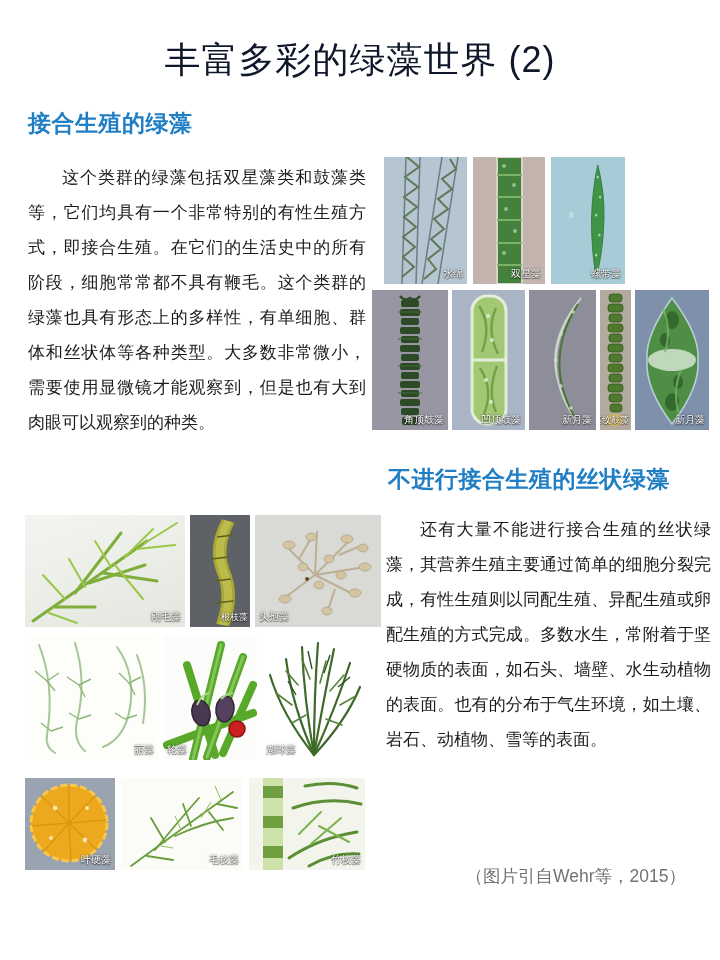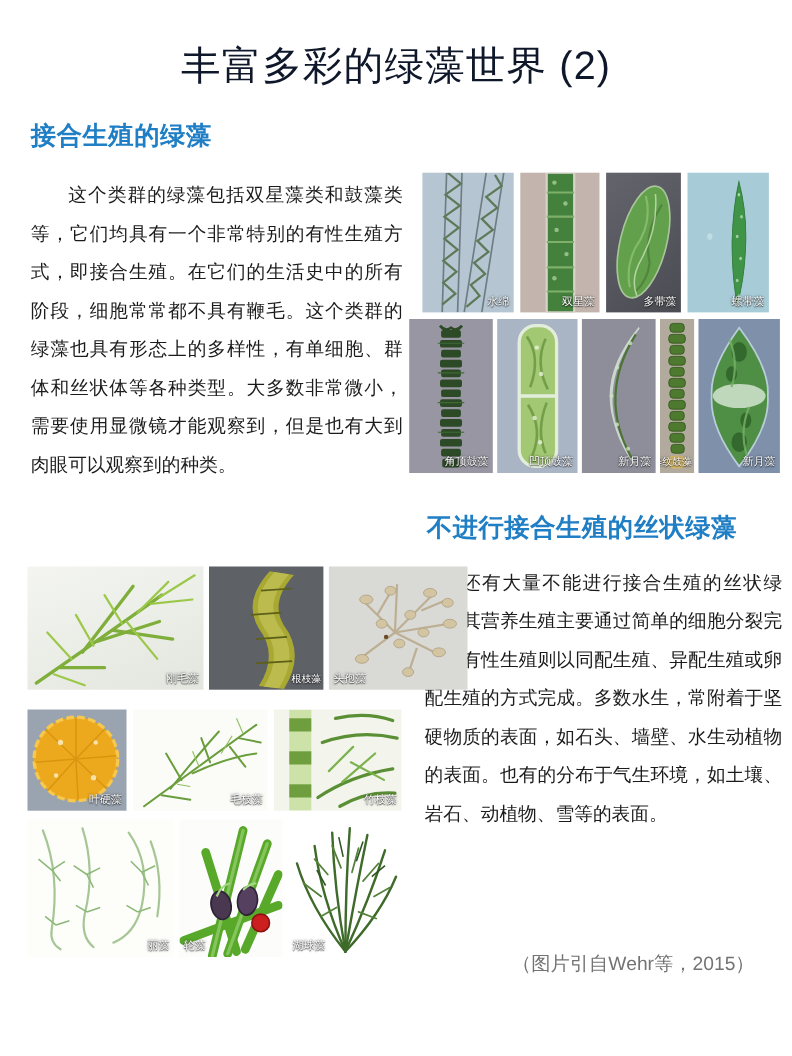--- a/index.html
+++ b/index.html
@@ -87,31 +87,20 @@
               <circle cx="41" cy="28" r="2"></circle>
               <circle cx="33" cy="52" r="2"></circle>
             <circle cx="42" cy="74" r="2"></circle>
               <circle cx="31" cy="96" r="2"></circle>
               <circle cx="40" cy="117" r="2"></circle>
           </g>
         </svg>
         <span class="lbl">双星藻</span>
       </div>
 
-      <div class="ph" style="width:68px;background:linear-gradient(140deg,#64646c,#4b4b53);">
-        <svg viewBox="0 0 68 127" preserveAspectRatio="none">
-          <g transform="rotate(14 34 63)">
-            <ellipse cx="34" cy="63" rx="21" ry="52" fill="#63a04b" stroke="#a9c59a" stroke-width="1.5"></ellipse>
-            <path d="M26 22 Q38 45 28 70 Q24 90 32 106" fill="none" stroke="#8cc073" stroke-width="2" opacity=".8"></path>
-            <path d="M42 26 Q32 55 44 80 Q46 96 38 108" fill="none" stroke="#4c7d38" stroke-width="2" opacity=".8"></path>
-            <path d="M34 18 Q44 48 36 78 Q30 98 40 112" fill="none" stroke="#d6e8c8" stroke-width="1.4" opacity=".7"></path>
-          </g>
-        </svg>
-        <span class="lbl">多带藻</span>
-      </div>
 
       <div class="ph" style="width:74px;background:#a8ccd7;">
         <svg viewBox="0 0 95 127" preserveAspectRatio="none">
           <path d="M60 8 Q69 35 68 63 Q67 95 58 120 Q52 95 52 63 Q53 32 60 8 Z" fill="#3f9448" stroke="#2e7a38" stroke-width="1"></path>
           <g fill="#cfe8cc" opacity=".7">
             <circle cx="60" cy="20" r="1.6"></circle>
               <circle cx="63" cy="40" r="1.6"></circle>
               <circle cx="58" cy="58" r="1.6"></circle>
             <circle cx="62" cy="78" r="1.6"></circle>
               <circle cx="58" cy="98" r="1.6"></circle>
@@ -245,21 +234,21 @@
             <path d="M100 42 L128 14"></path>
               <path d="M112 34 L150 30"></path>
               <path d="M90 50 L118 84"></path>
             <path d="M24 98 L52 108"></path>
               <path d="M120 28 L152 8"></path>
           </g>
         </svg>
         <span class="lbl">刚毛藻</span>
       </div>
 
-      <div class="ph" style="width:60px;background:#5e6166;padding-left:44px;">
+      <div class="ph" style="width:60px;background:#5e6166;">
         <svg viewBox="0 0 44 112" preserveAspectRatio="none">
           <path d="M24 110 Q32 80 24 55 Q18 32 28 6" fill="none" stroke="#a8a832" stroke-width="10"></path>
           <path d="M24 110 Q32 80 24 55 Q18 32 28 6" fill="none" stroke="#caca60" stroke-width="6" opacity=".6"></path>
           <g stroke="#5c6018" stroke-width="1.6">
             <line x1="18" y1="88" x2="32" y2="86"></line>
               <line x1="18" y1="66" x2="30" y2="64"></line>
             <line x1="16" y1="44" x2="28" y2="42"></line>
               <line x1="20" y1="22" x2="32" y2="20"></line>
           </g>
         </svg>
@@ -292,20 +281,99 @@
               <ellipse cx="74" cy="44" rx="5" ry="4"></ellipse>
             <ellipse cx="64" cy="70" rx="5" ry="4"></ellipse>
               <ellipse cx="86" cy="60" rx="5" ry="4"></ellipse>
           </g>
           <circle cx="52" cy="64" r="2" fill="#6a4a28"></circle>
         </svg>
         <span class="lbl" style="left:4px;right:auto;">头孢藻</span>
       </div>
     </div>
 
+    <div class="row r3">
+
+      <div class="ph" style="width:133px;background:#fdfdfa;">
+        <svg viewBox="0 0 133 125" preserveAspectRatio="none">
+          <g stroke="#a6c695" stroke-width="2" fill="none" stroke-linecap="round">
+            <path d="M14 10 Q30 50 22 100 Q20 112 30 118"></path>
+            <path d="M50 8 Q62 46 52 86 Q48 106 60 116"></path>
+            <path d="M92 12 Q112 40 104 78 Q98 104 78 112"></path>
+            <path d="M112 20 Q124 52 118 88"></path>
+          </g>
+          <g stroke="#8cb879" stroke-width="1.4" fill="none">
+            <path d="M22 46 L10 36 M22 46 L34 38 M22 46 L30 56"></path>
+            <path d="M54 50 L42 42 M54 50 L66 44 M54 50 L60 62"></path>
+            <path d="M104 48 L94 38 M104 48 L116 42 M104 48 L110 60"></path>
+            <path d="M26 96 L16 88 M26 96 L38 92"></path>
+            <path d="M54 84 L44 78 M54 84 L66 80"></path>
+            <path d="M100 84 L90 78 M100 84 L112 80"></path>
+          </g>
+        </svg>
+        <span class="lbl">丽藻</span>
+      </div>
+
+      <div class="ph" style="width:94px;background:#fcfdfa;">
+        <svg viewBox="0 0 94 125" preserveAspectRatio="none">
+          <g stroke="#58a82a" stroke-width="8" stroke-linecap="round" fill="none">
+            <path d="M4 110 L90 78"></path>
+              <path d="M30 124 L58 10"></path>
+              <path d="M44 122 L80 22"></path>
+            <path d="M52 120 L24 30"></path>
+              <path d="M60 118 L90 50"></path>
+          </g>
+          <g stroke="#86c45c" stroke-width="3" stroke-linecap="round" fill="none">
+            <path d="M30 124 L58 10"></path>
+              <path d="M44 122 L80 22"></path>
+          </g>
+          <g transform="rotate(-12 38 78)">
+              <ellipse cx="38" cy="78" rx="9" ry="13" fill="#4a3850" stroke="#2e2236" stroke-width="1.5"></ellipse>
+            </g>
+          <g transform="rotate(8 62 74)">
+              <ellipse cx="62" cy="74" rx="9" ry="13" fill="#564060" stroke="#2e2236" stroke-width="1.5"></ellipse>
+            </g>
+          <circle cx="74" cy="94" r="8" fill="#cc2020" stroke="#8e1212" stroke-width="1.5"></circle>
+          <path d="M34 70 Q38 60 46 58 M58 64 Q64 58 70 58" stroke="#a5d884" stroke-width="2" fill="none"></path>
+        </svg>
+        <span class="lbl" style="left:4px;right:auto;">轮藻</span>
+      </div>
+
+      <div class="ph" style="width:103px;background:#ffffff;">
+        <svg viewBox="0 0 103 125" preserveAspectRatio="none">
+          <g stroke="#3e6a2a" stroke-width="2.2" fill="none" stroke-linecap="round">
+            <path d="M52 120 Q20 80 8 40"></path>
+              <path d="M52 120 Q30 70 24 24"></path>
+              <path d="M52 120 Q42 64 40 12"></path>
+            <path d="M52 120 Q52 60 56 8"></path>
+              <path d="M52 120 Q62 62 72 14"></path>
+              <path d="M52 120 Q74 72 88 28"></path>
+            <path d="M52 120 Q84 86 98 52"></path>
+          </g>
+          <g stroke="#54823a" stroke-width="1.6" fill="none" stroke-linecap="round">
+            <path d="M30 70 L14 58"></path>
+              <path d="M36 50 L24 36"></path>
+              <path d="M48 44 L40 24"></path>
+            <path d="M58 48 L64 26"></path>
+              <path d="M68 56 L82 40"></path>
+              <path d="M78 70 L92 62"></path>
+            <path d="M44 80 L30 88"></path>
+              <path d="M64 84 L80 90"></path>
+          </g>
+          <g stroke="#2c5220" stroke-width="1.4" fill="none">
+            <path d="M34 60 L26 46"></path>
+              <path d="M50 34 L46 16"></path>
+              <path d="M62 38 L68 20"></path>
+              <path d="M76 52 L88 42"></path>
+          </g>
+        </svg>
+        <span class="lbl" style="left:4px;right:auto;">湖球藻</span>
+      </div>
+    </div>
+
     <div class="row r2">
 
       <div class="ph" style="width:90px;background:#9aa4b0;">
         <svg viewBox="0 0 90 92" preserveAspectRatio="none">
           <circle cx="44" cy="45" r="38" fill="#eda91e" stroke="#f6c84e" stroke-width="3" stroke-dasharray="7 3"></circle>
           <g stroke="#d6920e" stroke-width="1.4" opacity=".85">
             <line x1="44" y1="45" x2="44" y2="8"></line>
               <line x1="44" y1="45" x2="70" y2="18"></line>
             <line x1="44" y1="45" x2="81" y2="42"></line>
               <line x1="44" y1="45" x2="72" y2="72"></line>
@@ -362,96 +430,17 @@
           </g>
           <g stroke="#7cb24e" stroke-width="2" stroke-linecap="round" fill="none">
             <path d="M62 66 L92 40"></path>
               <path d="M70 48 L100 64"></path>
               <path d="M50 56 L72 34"></path>
           </g>
         </svg>
         <span class="lbl">竹枝藻</span>
       </div>
     </div>
-
-    <div class="row r3">
-
-      <div class="ph" style="width:133px;background:#fdfdfa;">
-        <svg viewBox="0 0 133 125" preserveAspectRatio="none">
-          <g stroke="#a6c695" stroke-width="2" fill="none" stroke-linecap="round">
-            <path d="M14 10 Q30 50 22 100 Q20 112 30 118"></path>
-            <path d="M50 8 Q62 46 52 86 Q48 106 60 116"></path>
-            <path d="M92 12 Q112 40 104 78 Q98 104 78 112"></path>
-            <path d="M112 20 Q124 52 118 88"></path>
-          </g>
-          <g stroke="#8cb879" stroke-width="1.4" fill="none">
-            <path d="M22 46 L10 36 M22 46 L34 38 M22 46 L30 56"></path>
-            <path d="M54 50 L42 42 M54 50 L66 44 M54 50 L60 62"></path>
-            <path d="M104 48 L94 38 M104 48 L116 42 M104 48 L110 60"></path>
-            <path d="M26 96 L16 88 M26 96 L38 92"></path>
-            <path d="M54 84 L44 78 M54 84 L66 80"></path>
-            <path d="M100 84 L90 78 M100 84 L112 80"></path>
-          </g>
-        </svg>
-        <span class="lbl">丽藻</span>
-      </div>
-
-      <div class="ph" style="width:94px;background:#fcfdfa;">
-        <svg viewBox="0 0 94 125" preserveAspectRatio="none">
-          <g stroke="#58a82a" stroke-width="8" stroke-linecap="round" fill="none">
-            <path d="M4 110 L90 78"></path>
-              <path d="M30 124 L58 10"></path>
-              <path d="M44 122 L80 22"></path>
-            <path d="M52 120 L24 30"></path>
-              <path d="M60 118 L90 50"></path>
-          </g>
-          <g stroke="#86c45c" stroke-width="3" stroke-linecap="round" fill="none">
-            <path d="M30 124 L58 10"></path>
-              <path d="M44 122 L80 22"></path>
-          </g>
-          <g transform="rotate(-12 38 78)">
-              <ellipse cx="38" cy="78" rx="9" ry="13" fill="#4a3850" stroke="#2e2236" stroke-width="1.5"></ellipse>
-            </g>
-          <g transform="rotate(8 62 74)">
-              <ellipse cx="62" cy="74" rx="9" ry="13" fill="#564060" stroke="#2e2236" stroke-width="1.5"></ellipse>
-            </g>
-          <circle cx="74" cy="94" r="8" fill="#cc2020" stroke="#8e1212" stroke-width="1.5"></circle>
-          <path d="M34 70 Q38 60 46 58 M58 64 Q64 58 70 58" stroke="#a5d884" stroke-width="2" fill="none"></path>
-        </svg>
-        <span class="lbl" style="left:4px;right:auto;">轮藻</span>
-      </div>
-
-      <div class="ph" style="width:103px;background:#ffffff;">
-        <svg viewBox="0 0 103 125" preserveAspectRatio="none">
-          <g stroke="#3e6a2a" stroke-width="2.2" fill="none" stroke-linecap="round">
-            <path d="M52 120 Q20 80 8 40"></path>
-              <path d="M52 120 Q30 70 24 24"></path>
-              <path d="M52 120 Q42 64 40 12"></path>
-            <path d="M52 120 Q52 60 56 8"></path>
-              <path d="M52 120 Q62 62 72 14"></path>
-              <path d="M52 120 Q74 72 88 28"></path>
-            <path d="M52 120 Q84 86 98 52"></path>
-          </g>
-          <g stroke="#54823a" stroke-width="1.6" fill="none" stroke-linecap="round">
-            <path d="M30 70 L14 58"></path>
-              <path d="M36 50 L24 36"></path>
-              <path d="M48 44 L40 24"></path>
-            <path d="M58 48 L64 26"></path>
-              <path d="M68 56 L82 40"></path>
-              <path d="M78 70 L92 62"></path>
-            <path d="M44 80 L30 88"></path>
-              <path d="M64 84 L80 90"></path>
-          </g>
-          <g stroke="#2c5220" stroke-width="1.4" fill="none">
-            <path d="M34 60 L26 46"></path>
-              <path d="M50 34 L46 16"></path>
-              <path d="M62 38 L68 20"></path>
-              <path d="M76 52 L88 42"></path>
-          </g>
-        </svg>
-        <span class="lbl" style="left:4px;right:auto;">湖球藻</span>
-      </div>
-    </div>
   </div>
 
   <div class="citation">（图片引自Wehr等，2015）</div>
 
 </div>
 
 </body></html>

